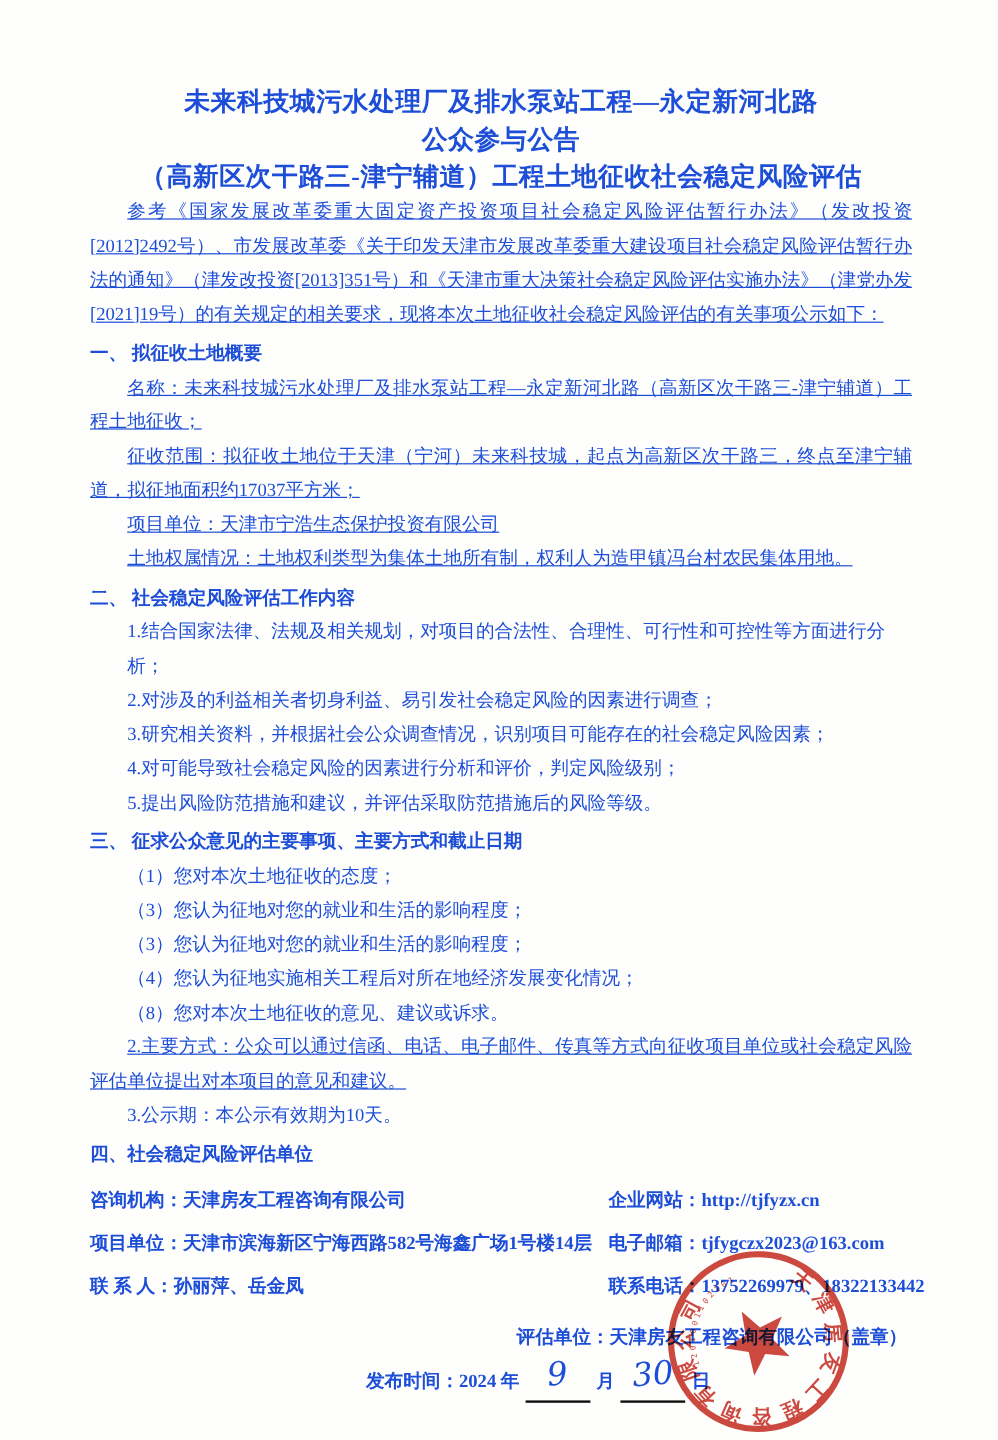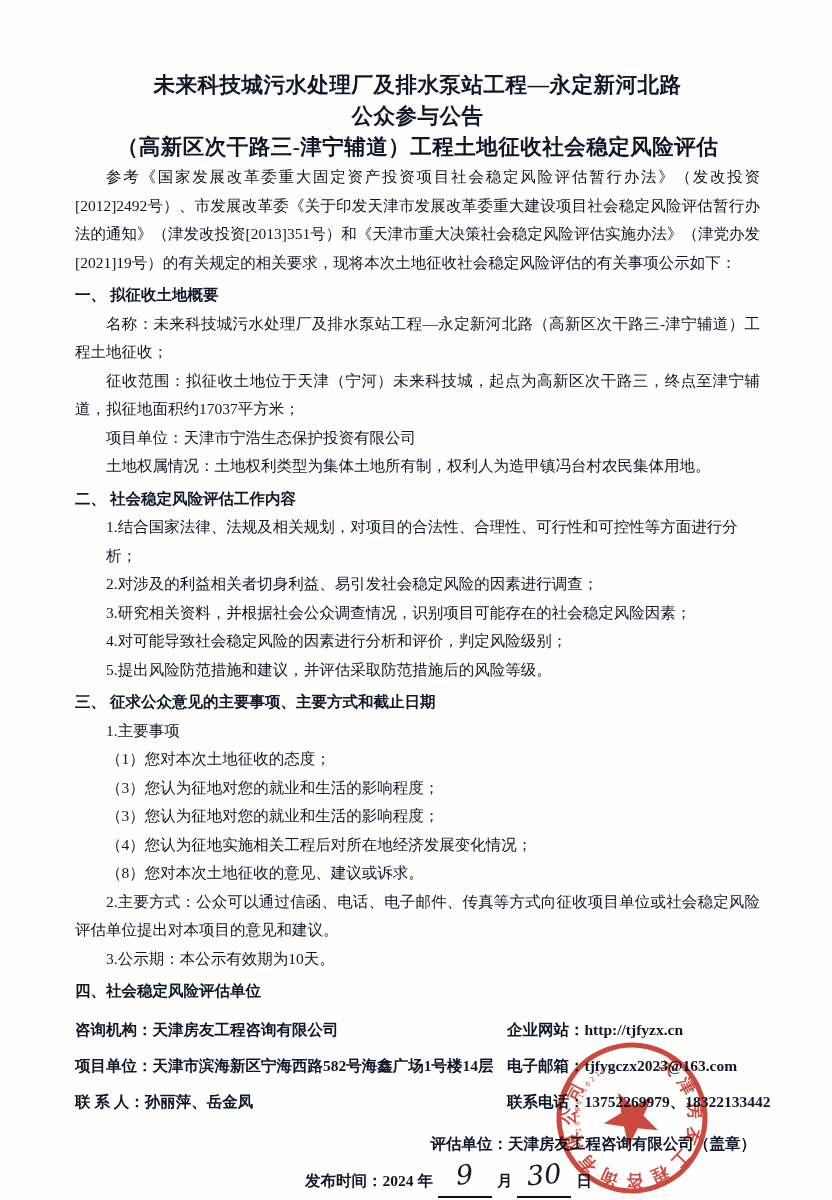--- a/index.html
+++ b/index.html
@@ -1,36 +1,36 @@
 <!DOCTYPE html>
 <html lang="zh"><head>
 <meta charset="utf-8">
 <style>
   html,body{margin:0;padding:0;background:#e8e8e8;}
   .page{
     position:relative;
     width:832px;height:1200px;
     margin:0 auto;
     background:#fefefd;
-    color:#0f172a;
+    color:#1d4ed8;
     font-family:"Liberation Serif","DejaVu Serif",serif;
     overflow:hidden;
     box-sizing:border-box;
     padding:70px 72px 0 75px;
   }
   .title{
     text-align:center;
     font-weight:bold;
     font-size:21.5px;
     line-height:31px;
     letter-spacing:.5px;
   }
   .body-text{font-size:15.5px;line-height:28.5px;}
   p{margin:0;}
-  .para{ text-indent:2em; text-align:justify; }
+  .para{ text-indent:2em; text-align:justify;text-decoration:underline; }
   .heading{ font-weight:bold; margin-top:4px; }
   .indent1{ padding-left:2em; }
   .sec2 .item{ padding-left:2em; }
   .q{ padding-left:2em; }
   .contact{ margin-top:6px; font-weight:bold; }
   .contact .row{ display:flex; line-height:36px; }
   .contact .left{ width:432px; flex:none; white-space:nowrap; }
   .contact .right{ flex:1; white-space:nowrap; }
   .assessor{
     margin-top:10px;
@@ -100,21 +100,20 @@
     <p class="heading">二、 社会稳定风险评估工作内容</p>
     <div class="sec2">
       <p class="item">1.结合国家法律、法规及相关规划，对项目的合法性、合理性、可行性和可控性等方面进行分析；</p>
       <p class="item">2.对涉及的利益相关者切身利益、易引发社会稳定风险的因素进行调查；</p>
       <p class="item">3.研究相关资料，并根据社会公众调查情况，识别项目可能存在的社会稳定风险因素；</p>
       <p class="item">4.对可能导致社会稳定风险的因素进行分析和评价，判定风险级别；</p>
       <p class="item">5.提出风险防范措施和建议，并评估采取防范措施后的风险等级。</p>
     </div>
 
     <p class="heading">三、 征求公众意见的主要事项、主要方式和截止日期</p>
-    <p class="indent1">1.主要事项</p>
     <p class="q">（1）您对本次土地征收的态度；</p>
     <p class="q">（3）您认为征地对您的就业和生活的影响程度；</p>
     <p class="q">（3）您认为征地对您的就业和生活的影响程度；</p>
     <p class="q">（4）您认为征地实施相关工程后对所在地经济发展变化情况；</p>
     <p class="q">（8）您对本次土地征收的意见、建议或诉求。</p>
     <p class="para">2.主要方式：公众可以通过信函、电话、电子邮件、传真等方式向征收项目单位或社会稳定风险评估单位提出对本项目的意见和建议。</p>
     <p class="indent1">3.公示期：本公示有效期为10天。</p>
 
     <p class="heading">四、社会稳定风险评估单位</p>
     <div class="contact">

